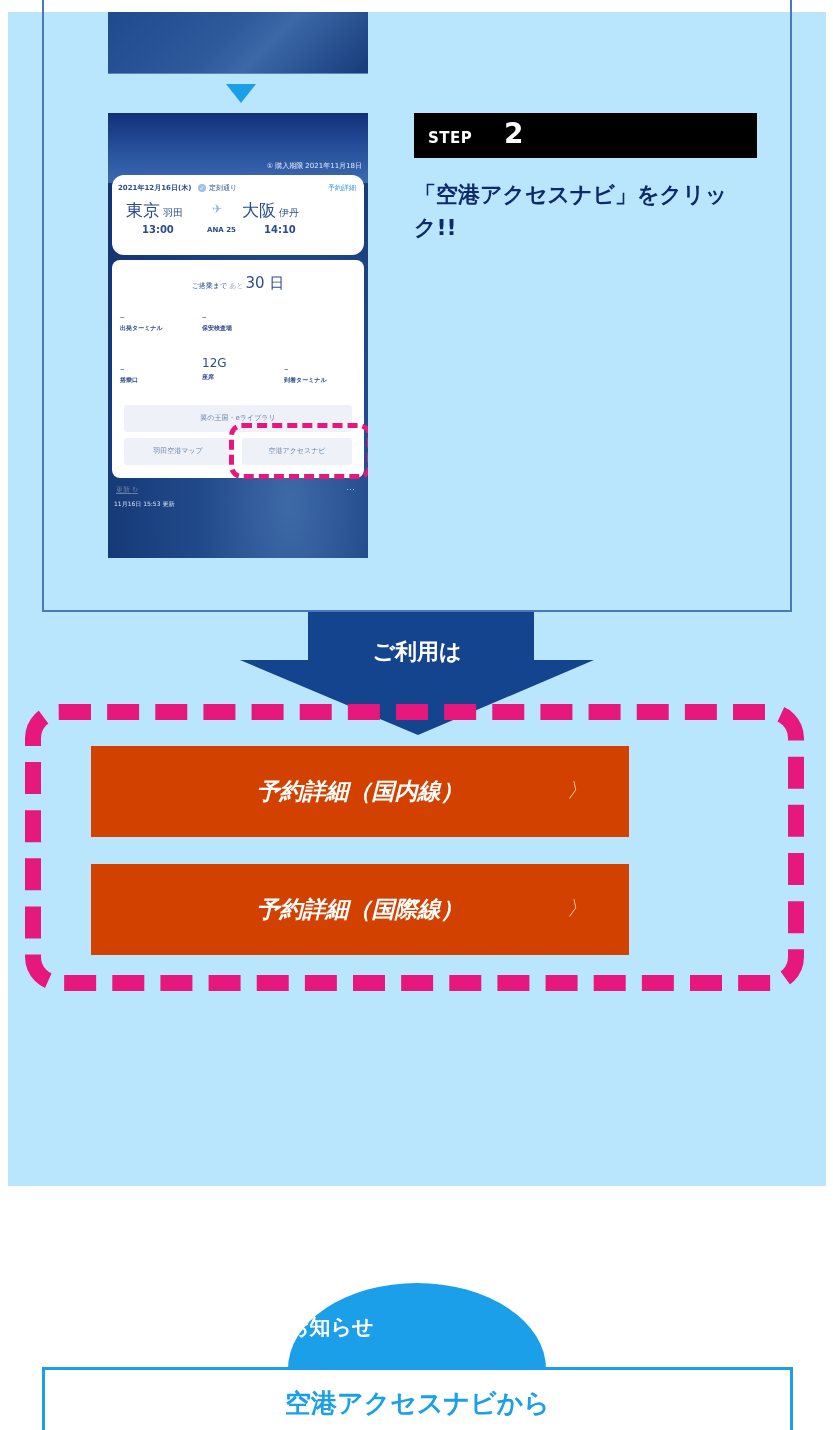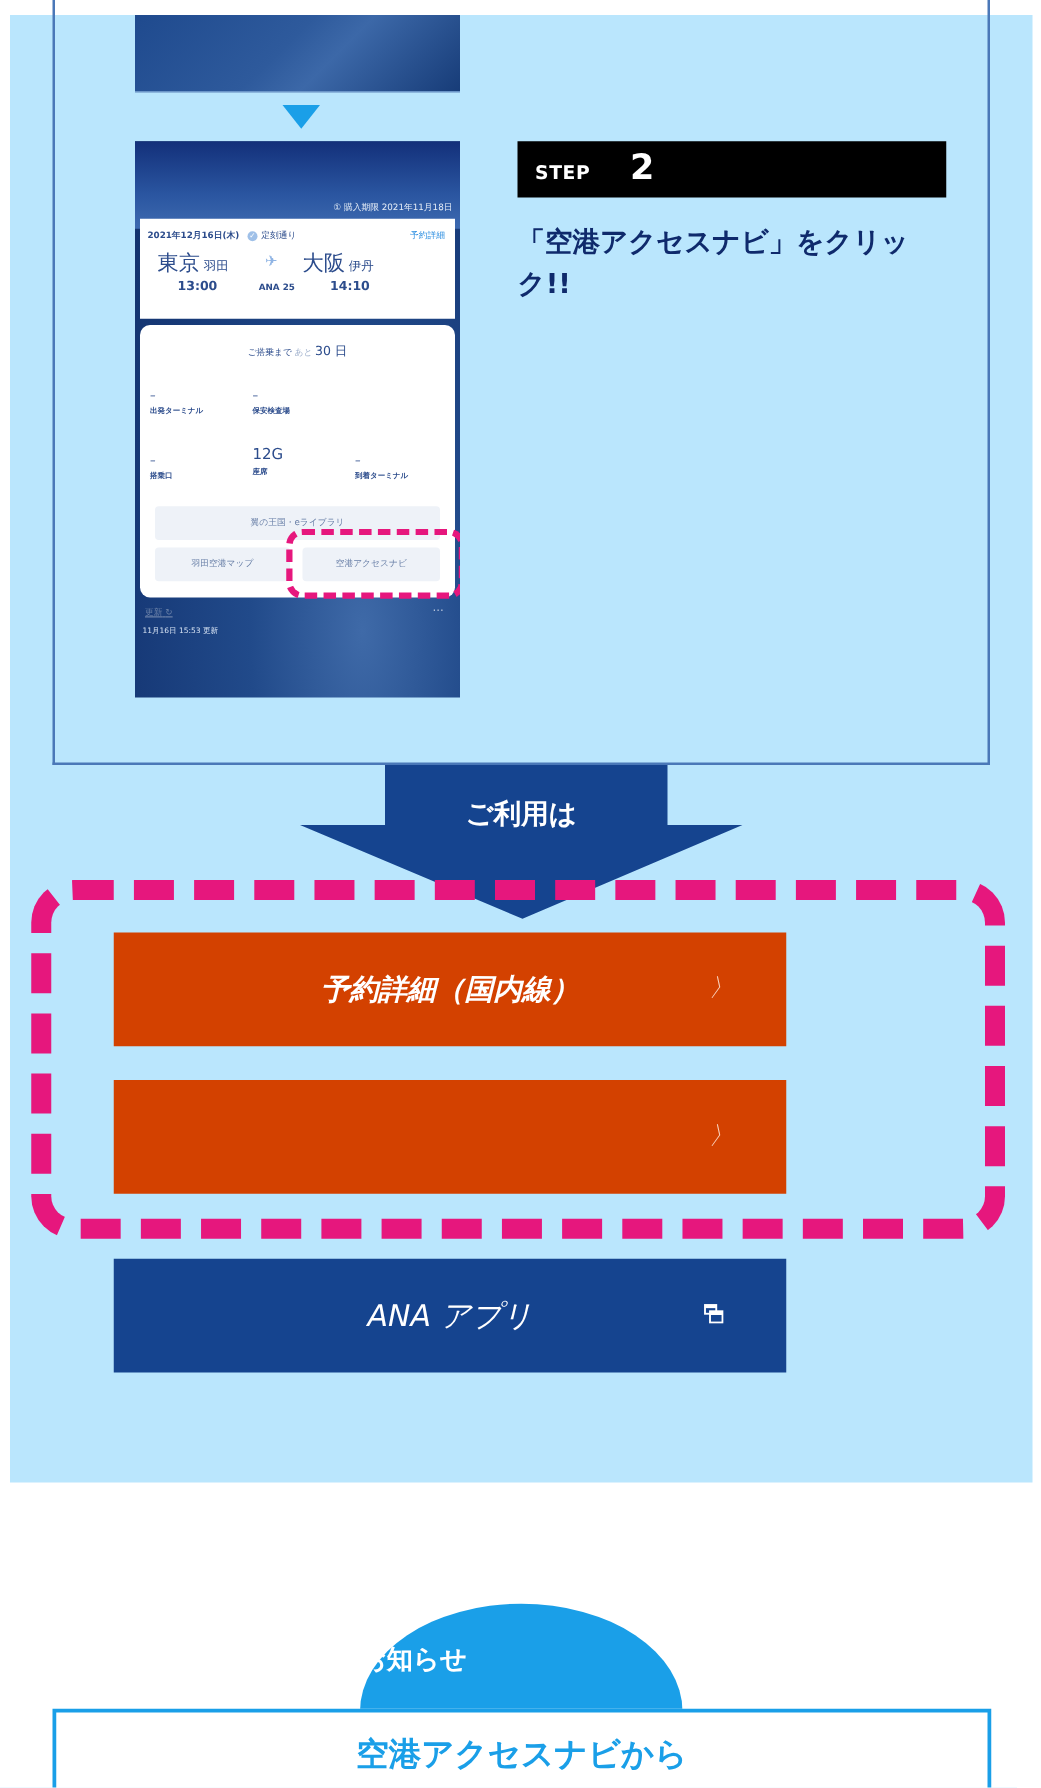--- a/index.html
+++ b/index.html
@@ -13,38 +13,38 @@
       background: linear-gradient(135deg, #1F4A8E 0%, #2E5A9C 45%, #3C68A8 60%, #173C78 100%);
       border-bottom: 1px solid #5E86BE; }
     .step-arrow-small { position: absolute; left: 218px; top: 72px; width: 0; height: 0;
       border-left: 15px solid transparent; border-right: 15px solid transparent; border-top: 19px solid #1A9FE8; }
 
     .phone-shot { position: absolute; left: 100px; top: 101px; width: 260px; height: 445px; overflow: hidden;
       background: radial-gradient(ellipse at 70% 88%, #3F6AA8 0%, #214A8A 35%, #173A78 70%, #12306A 100%); }
     .phone-shot .sky { position:absolute; left:0; top:0; width:100%; height:70px;
       background: linear-gradient(180deg, #13307A 0%, #2A55A0 60%, #3D6AB0 100%); }
     .purchase-limit { position: absolute; right: 6px; top: 48px; font-size: 7px; color: #E6EEF8; white-space: nowrap; text-align: right; }
-    .flight-card { position: absolute; left: 4px; top: 62px; width: 252px; height: 80px; background: #fff; border-radius: 0; }
+    .flight-card { position: absolute; left: 4px; top: 62px; width: 252px; height: 80px; background: #fff; border-radius: 12px; }
     .fc-date { position: absolute; left: 6px; top: 8px; font-size: 7px; color: #2C4C8C; font-weight: bold; white-space: nowrap; }
     .fc-status { position: absolute; left: 86px; top: 8px; font-size: 7px; color: #2C4C8C; white-space: nowrap; }
     .fc-check { display: inline-block; width: 8px; height: 8px; border-radius: 50%; background: #9FC0E8; color: #fff; font-size: 6px; line-height: 8px; text-align: center; margin-right: 3px; }
     .fc-detail-link { position: absolute; right: 8px; top: 8px; font-size: 7px; color: #2A8DE0; }
     .fc-from { position: absolute; left: 14px; top: 24px; color: #2C4C8C; white-space: nowrap; }
     .fc-to { position: absolute; left: 130px; top: 24px; color: #2C4C8C; white-space: nowrap; }
     .fc-city { font-size: 17px; }
     .fc-airport { font-size: 10px; margin-left: 3px; }
     .fc-plane { position: absolute; left: 100px; top: 27px; font-size: 12px; color: #8FB4E4; }
     .fc-dep-time { position: absolute; left: 30px; top: 49px; font-size: 10px; color: #2C4C8C; font-weight: bold; }
     .fc-flight-no { position: absolute; left: 95px; top: 51px; font-size: 7px; color: #2C4C8C; font-weight: bold; }
     .fc-arr-time { position: absolute; left: 152px; top: 49px; font-size: 10px; color: #2C4C8C; font-weight: bold; }
 
     .info-card { position: absolute; left: 4px; top: 147px; width: 252px; height: 218px; background: #fff; border-radius: 8px; }
     .ic-countdown { position: absolute; left: 0; top: 14px; width: 100%; text-align: center; font-size: 7px; color: #2C4C8C; }
     .ic-countdown .muted { color: #9FB0CC; margin: 0 2px; }
-    .ic-countdown .num { font-size: 10px; margin-top: 20px; }
+    .ic-countdown .num { font-size: 15px; margin-top: 20px; }
     .ic-cell { position: absolute; color: #2C4C8C; }
     .ic-val { font-size: 9px; line-height: 10px; }
     .ic-val.big { font-size: 12px; line-height: 16px; }
     .ic-lbl { font-size: 6px; font-weight: bold; margin-top: 2px; white-space: nowrap; }
     .ic-btn { position: absolute; background: #EEF2F8; border-radius: 3px; font-size: 7px; color: #6A80A8; text-align: center; }
     .ic-update { position: absolute; left: 4px; top: 225px; font-size: 7px; color: #6A80A8; text-decoration: underline; }
     .ic-more { position: absolute; right: 8px; top: 222px; font-size: 9px; color: #B8C6DC; letter-spacing: 1px; }
     .last-updated { position: absolute; left: 6px; top: 387px; font-size: 6px; color: #D8E4F4; white-space: nowrap; }
     .highlight-small { position: absolute; left: 121px; top: 310px; width: 143px; height: 56px; border: 5px dashed #E6177D; border-radius: 13px; }
 
@@ -156,32 +156,24 @@
     </div>
   </div>
 
   <div class="highlight-frame"></div>
 
   <div class="btn btn-orange btn-domestic">
     <span>予約詳細（国内線）</span>
     <span class="btn-chevron">〉</span>
   </div>
   <div class="btn btn-orange btn-intl">
+    <span>予約詳細（国際線）</span>
     <span class="btn-chevron">〉</span>
   </div>
 
-  <div class="btn btn-navy">
-    <span>ANA アプリ</span>
-    <svg class="ext-icon" viewBox="0 0 16 16">
-      <rect x="1" y="1" width="9" height="7" fill="none" stroke="#fff" stroke-width="1.5"></rect>
-      <rect x="1" y="1" width="9" height="2.5" fill="#fff"></rect>
-      <rect x="5" y="6" width="10" height="9" fill="#15448F" stroke="#fff" stroke-width="1.5"></rect>
-      <rect x="5" y="6" width="10" height="3" fill="#fff"></rect>
-    </svg>
-  </div>
 </div>
 
 <div class="notice-tab">
   <div class="notice-tab-label">お知らせ</div>
 </div>
 <div class="notice-box">
   <div class="notice-title">空港アクセスナビから</div>
 </div>
 
 </body></html>

